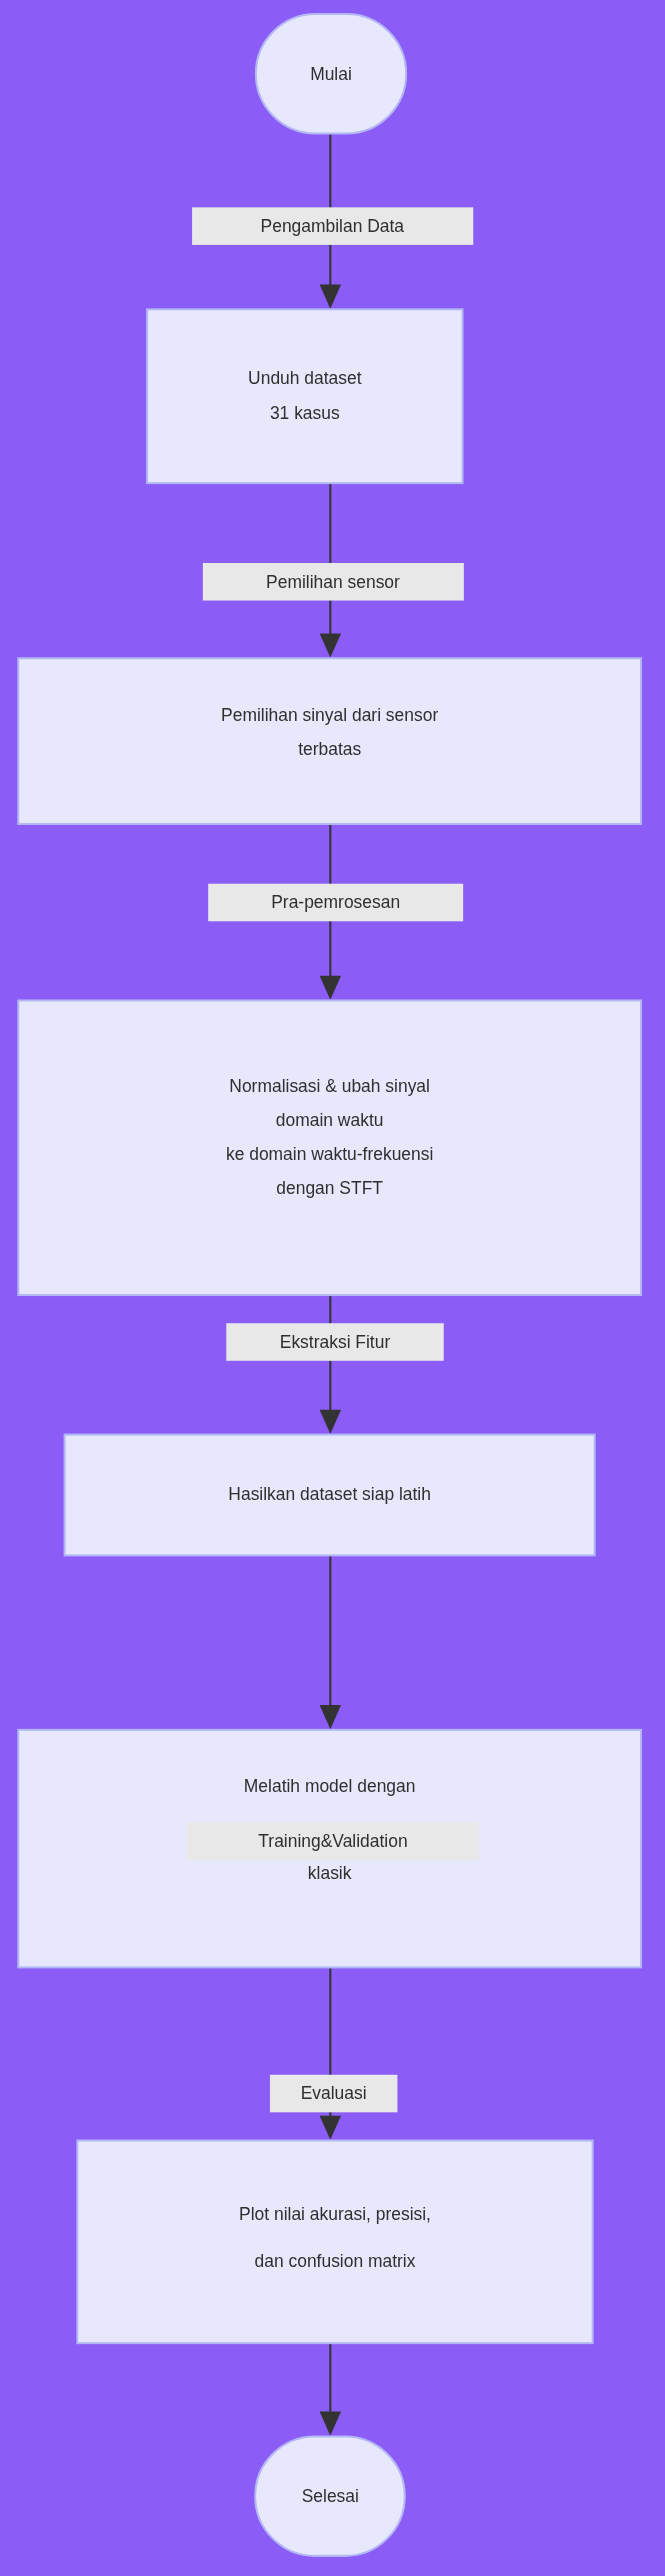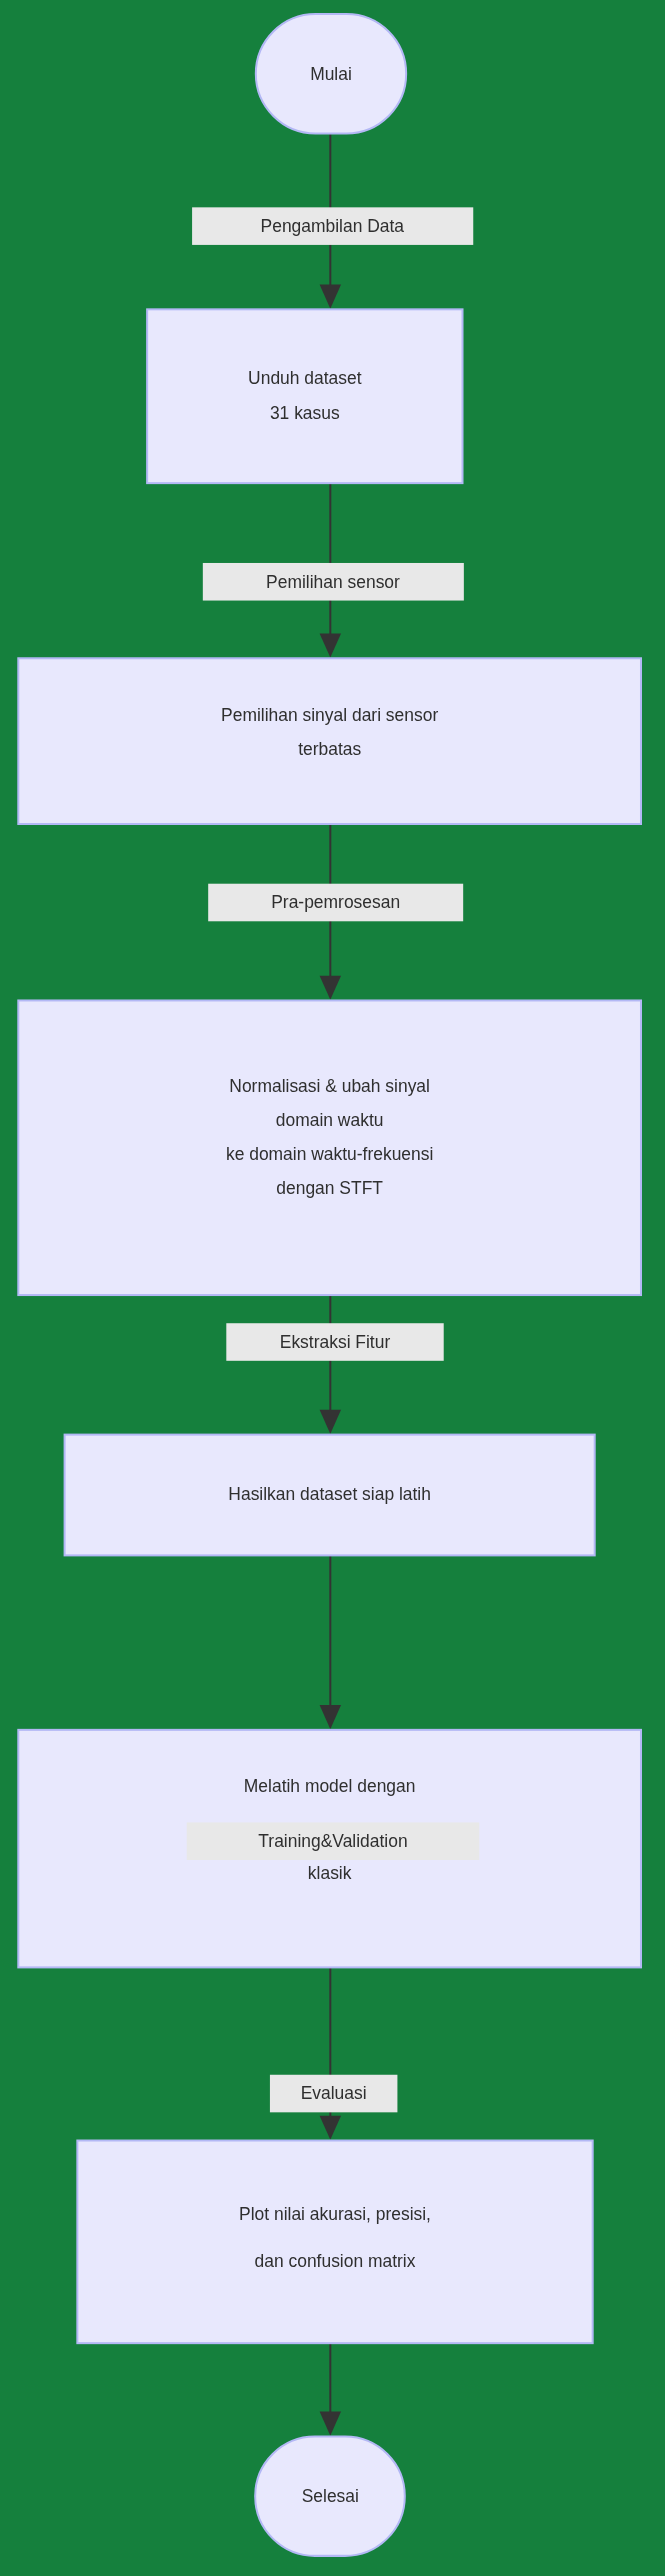--- a/index.html
+++ b/index.html
@@ -10,21 +10,21 @@
   body {
     width: 666px;
     height: 2576px;
     font-family: "Liberation Sans", sans-serif;
     overflow: hidden;
   }
   #flowchart-root {
     position: relative;
     width: 666px;
     height: 2576px;
-    background: #15803d;
+    background: #8b5cf6;
   }
   svg#flow-svg {
     position: absolute;
     left: 0;
     top: 0;
     width: 666px;
     height: 2576px;
     display: block;
   }
   .node-shape {

